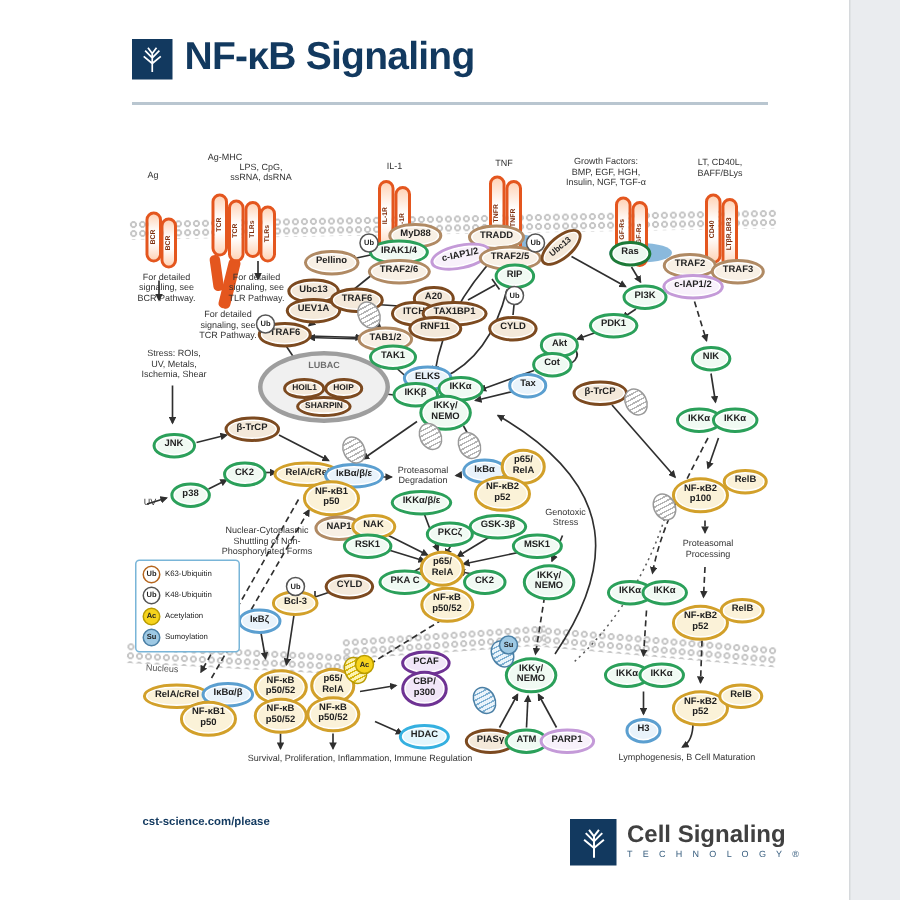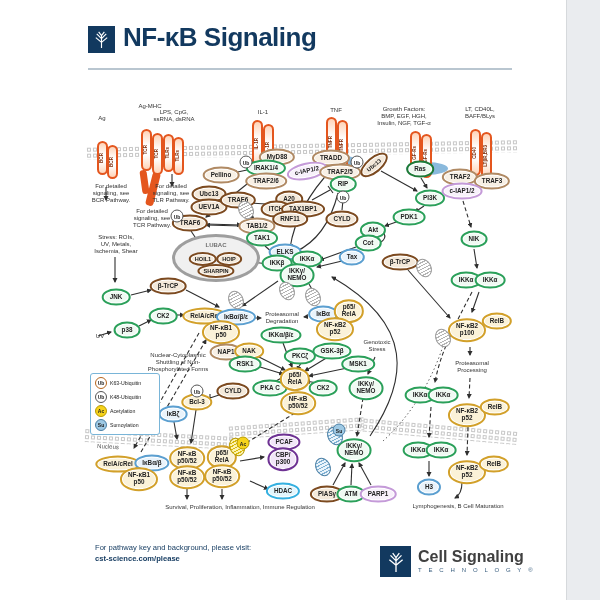--- a/index.html
+++ b/index.html
@@ -400,21 +400,20 @@
       <span class="badge bac">Ac</span>
       <span class="ll">Acetylation</span>
     </div>
     <div class="lrow">
       <span class="badge bsu">Su</span>
       <span class="ll">Sumoylation</span>
     </div>
   </div>
 
   <div class="foot-txt">
-    <div>For pathway key and background, please visit:</div>
     <div class="b">cst-science.com/please</div>
   </div>
   <div class="brand">
     <div class="brand-sq">
       <svg width="22" height="22" viewBox="0 0 20 20">
           <path d="M10 19V6 M10 9L5 4 M10 9L15 4 M10 13L4 8 M10 13L16 8 M10 6L7 2 M10 6L13 2" stroke="#fff" stroke-width="1.2" fill="none"></path>
         </svg>
     </div>
     <div>
       <div class="brand-name">Cell Signaling</div>

